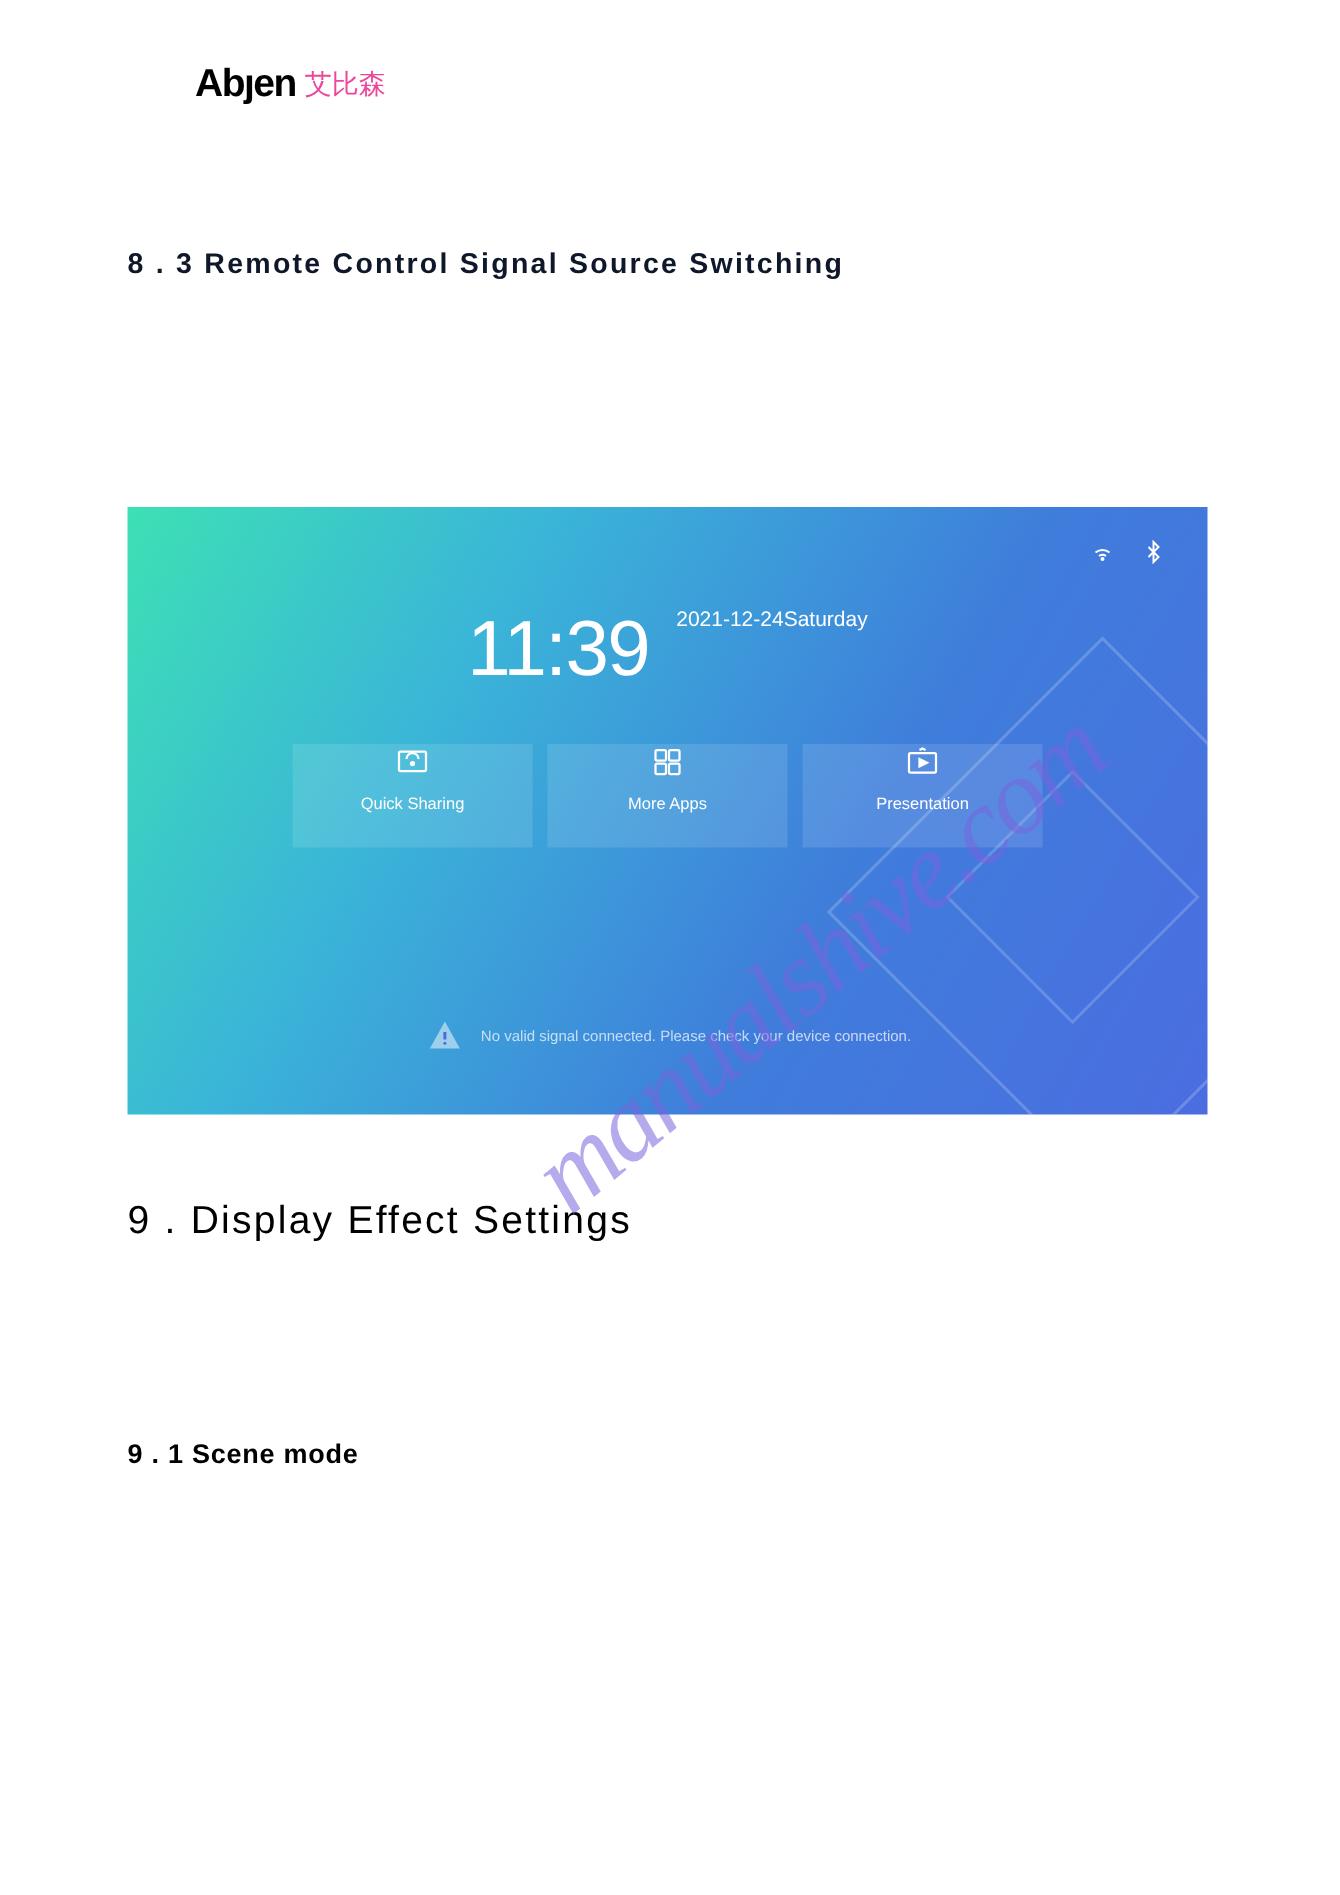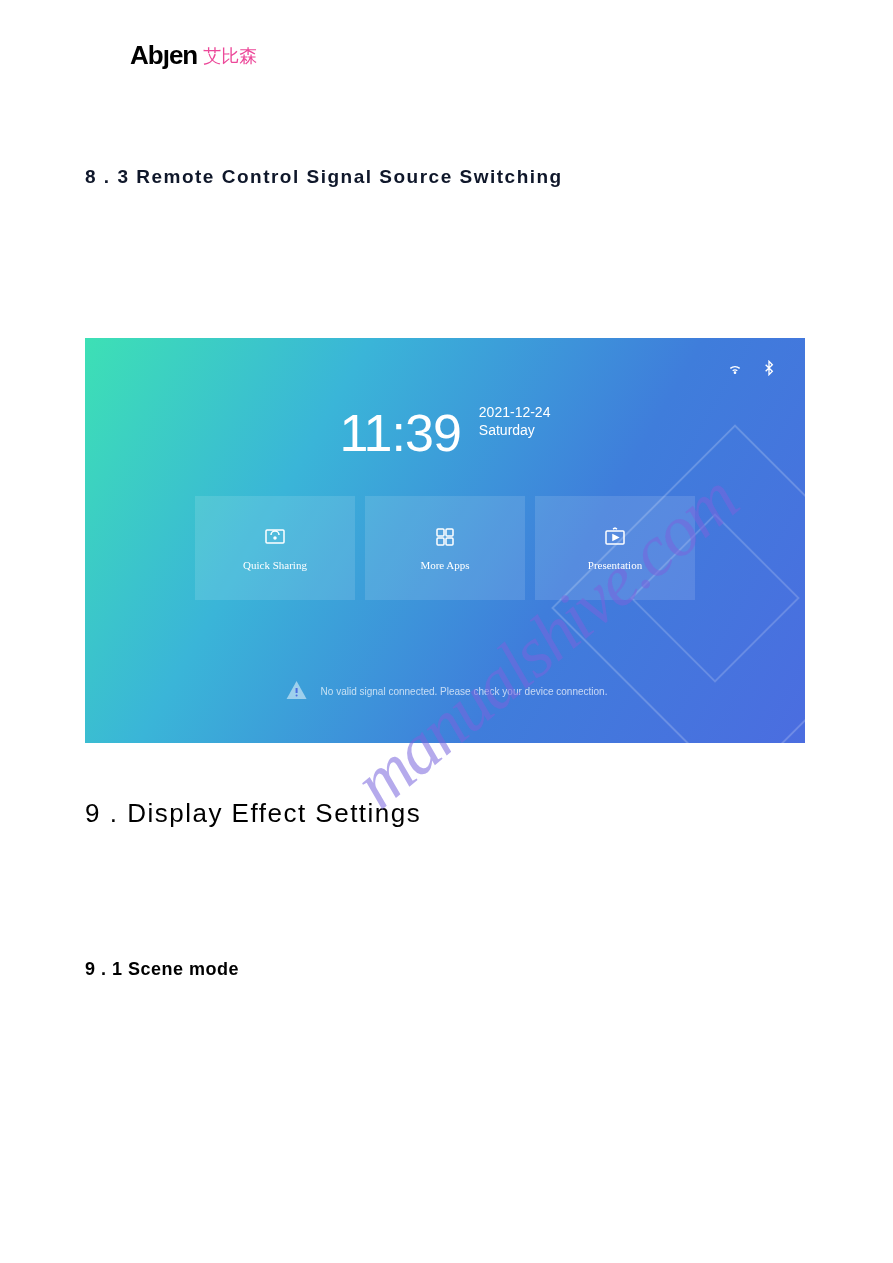--- a/index.html
+++ b/index.html
@@ -73,43 +73,41 @@
       gap: 18px;
       color: #fff;
     }
     .clock-time {
       font-size: 52px;
       font-weight: 300;
       letter-spacing: -1px;
     }
     .clock-date {
       display: flex;
-      flex-direction: column;
+      flex-direction: row;
       font-size: 14px;
       line-height: 1.3;
     }
     .tiles {
       position: absolute;
       top: 158px;
       left: 50%;
       transform: translateX(-50%);
       display: flex;
       gap: 10px;
     }
     .tile {
       width: 160px;
-      height: 104px;
+      height: 69px;
       background: rgba(255,255,255,0.12);
       display: flex;
       flex-direction: column;
       align-items: center;
-      justify-content: center;
       gap: 10px;
       color: #fff;
-      font-family: Liberation Serif, serif;
     }
     .tile-icon {
       width: 28px;
       height: 24px;
     }
     .tile-label {
       font-size: 11px;
     }
     .warn-area {
       position: absolute;

